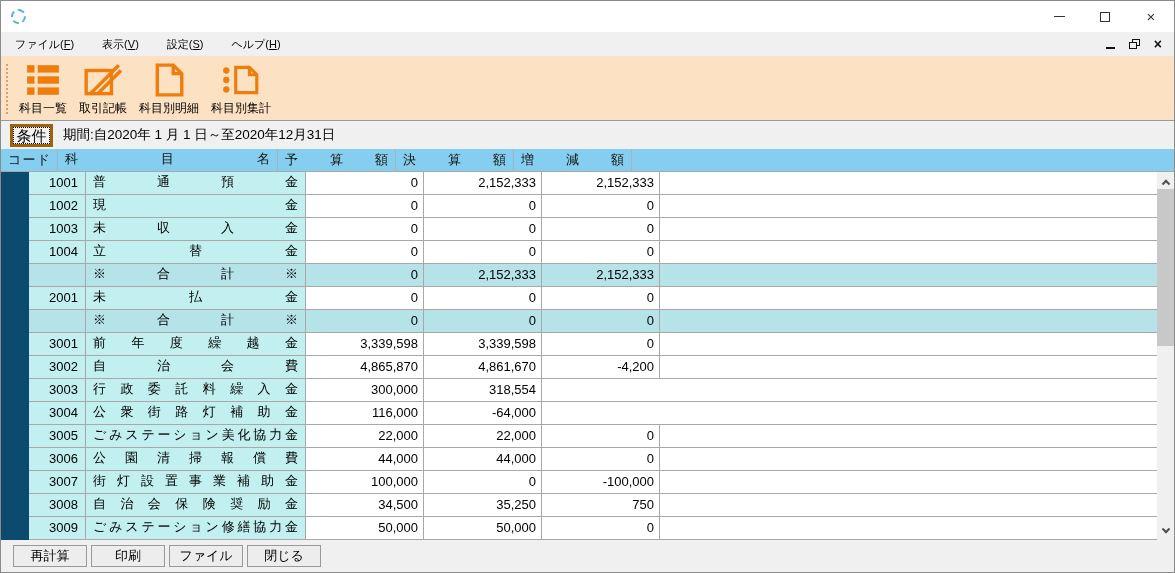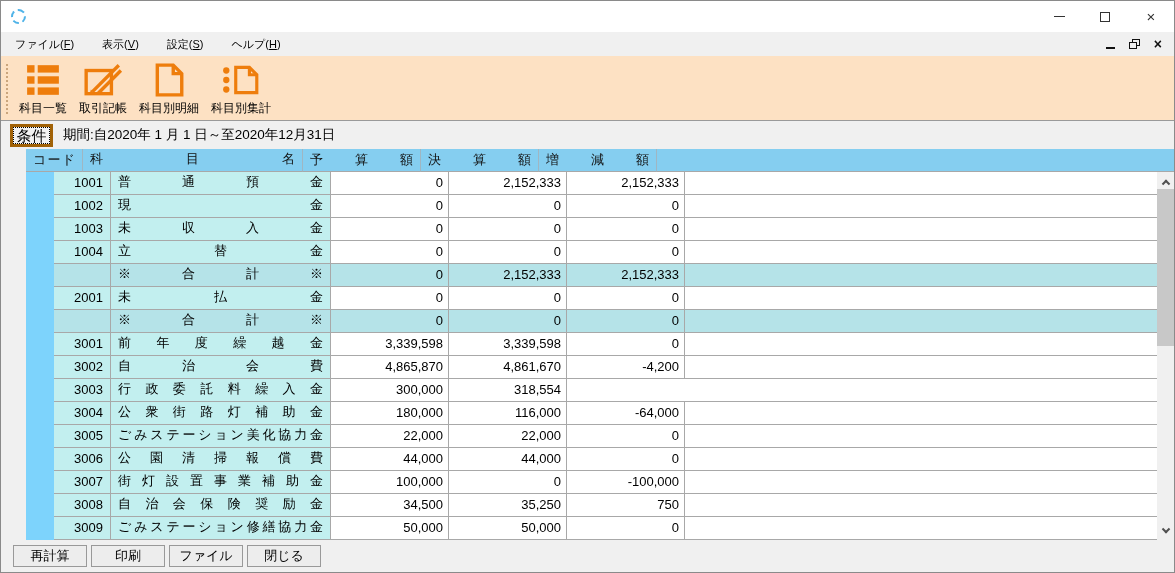--- a/index.html
+++ b/index.html
@@ -41,21 +41,21 @@
   .tool-label { font-size:12px; margin-top:3px; white-space:nowrap; }
 
   
   .conditionbar { height:28px; background:#f0f0f0; display:flex; align-items:center; flex:0 0 28px; }
   .cond-btn { width:43px; height:23px; margin-left:9px; background:#f2f2f2;
               border:3px solid #a16207; outline:1px dotted #000; outline-offset:-4px;
               font-size:15px; font-family:inherit; }
   .cond-period { margin-left:10px; font-size:13.5px; white-space:nowrap; }
 
   
-  .table-wrap { position:relative; flex:0 0 391px; height:391px; background:#7dd3fc;margin-left:25px; }
+  .table-wrap { position:relative; flex:0 0 391px; height:391px; background:#0c4a6e; }
   .thead { display:flex; height:23px; background:#85cef0; }
   .thead .cell { border-right:1px solid #9fb6c2; line-height:22px; font-size:13px; color:#111; }
   .row { display:flex; height:23px; }
   .tbody { width:calc(100% - 17px);padding-left:28px; }
   .cell { height:100%; border-bottom:1px solid #a8a8a8; border-right:1px solid #a8a8a8;
           line-height:22px; font-size:13px; overflow:hidden; white-space:nowrap; }
   .c-code   { width:57px;  text-align:right; padding-right:7px; }
   .c-name   { width:220px; padding:0 7px; text-align:justify; text-align-last:justify;font-family:Liberation Mono, monospace; }
   .c-num    { width:118px; text-align:right; padding-right:5px; }
   .c-fill   { flex:1; border-right:none; }
@@ -262,21 +262,20 @@
         <div class="row">
         <div class="cell c-code">3003</div>
         <div class="cell c-name">行政委託料繰入金</div>
         <div class="cell c-num">300,000</div>
         <div class="cell c-num">318,554</div>
         <div class="cell c-fill"></div>
       </div>
         <div class="row">
         <div class="cell c-code">3004</div>
         <div class="cell c-name">公衆街路灯補助金</div>
-        <div class="cell c-num">180,000</div>
         <div class="cell c-num">116,000</div>
         <div class="cell c-num">-64,000</div>
         <div class="cell c-fill"></div>
       </div>
         <div class="row">
         <div class="cell c-code">3005</div>
         <div class="cell c-name">ごみステーション美化協力金</div>
         <div class="cell c-num">22,000</div>
         <div class="cell c-num">22,000</div>
         <div class="cell c-num">0</div>

